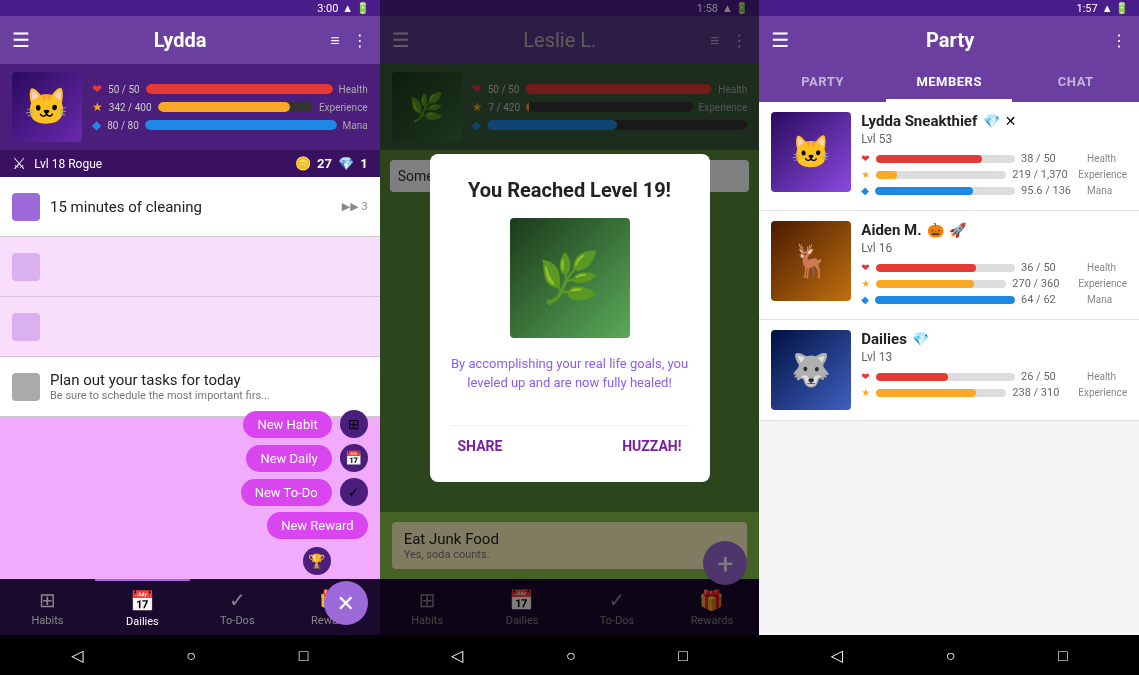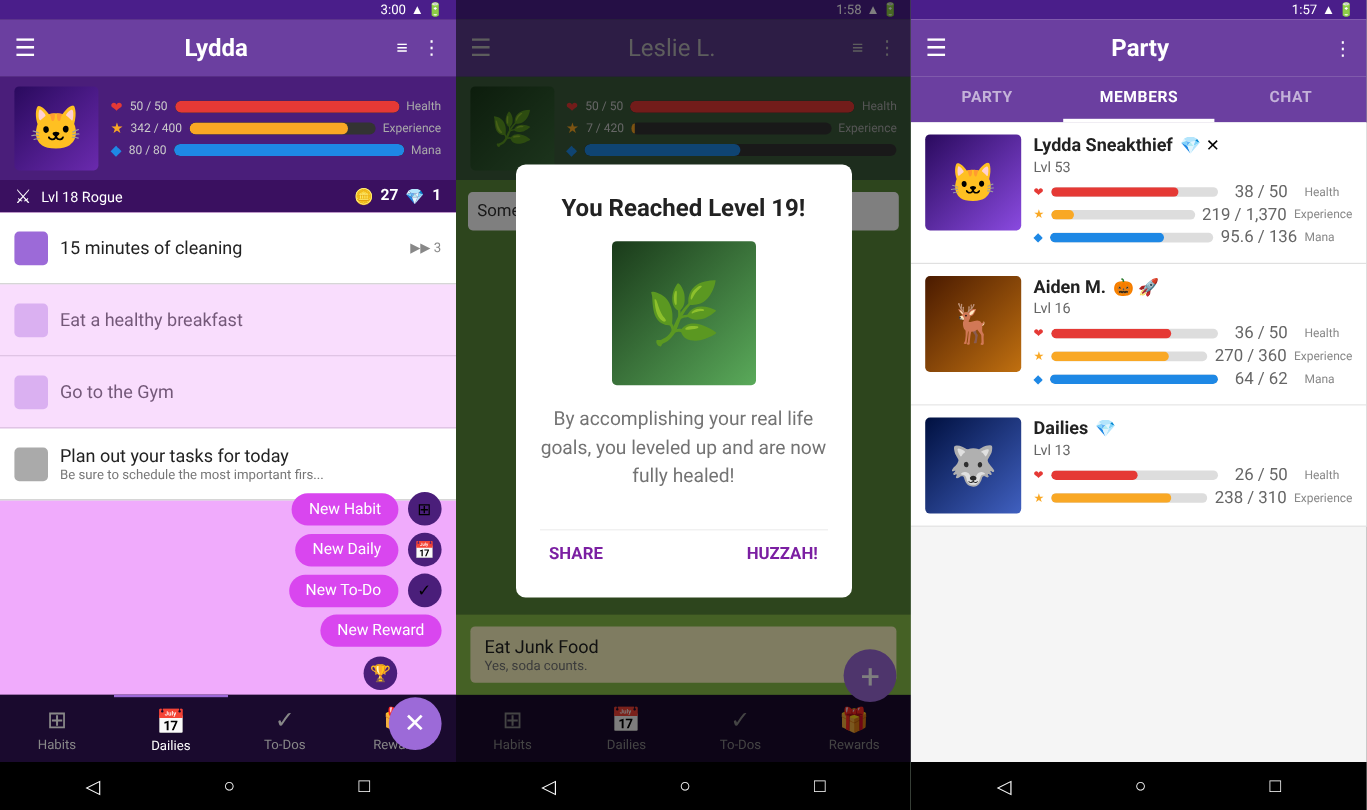--- a/index.html
+++ b/index.html
@@ -286,21 +286,21 @@
       width: 120px;
       height: 120px;
       margin: 0 auto 16px;
       background: linear-gradient(135deg, #1a3a1a, #5aaa5a);
       border-radius: 4px;
       display: flex;
       align-items: center;
       justify-content: center;
       font-size: 50px;
     }
-    .modal-text { font-size: 16px; color: #737373; line-height: 1.5; margin-bottom: 32px; }
+    .modal-text { font-size: 13px; color: #8b5cf6; line-height: 1.5; margin-bottom: 32px; }
     .modal-actions {
       display: flex;
       justify-content: space-between;
       padding-top: 8px;
       border-top: 1px solid #eee;
     }
     .modal-btn { font-size: 14px; font-weight: bold; color: #7b1fa2; cursor: pointer; padding: 4px 8px; }
     .junk-food-task { background: #fef9c3; border-radius: 4px; padding: 8px 12px; }
     .junk-food-title { font-size: 15px; color: #222; }
     .junk-food-sub { font-size: 11px; color: #777; }
@@ -401,21 +401,21 @@
       flex: 1;
       height: 8px;
       background: #ddd;
       border-radius: 4px;
       overflow: hidden;
     }
     .member-stat-fill { height: 100%; border-radius: 4px; }
     .m-health { background: #e53935; }
     .m-exp { background: #f9a825; }
     .m-mana { background: #1e88e5; }
-    .member-stat-text { font-size: 14px; color: #666; min-width: 60px; text-align: center; }
+    .member-stat-text { font-size: 11px; color: #666; min-width: 60px; text-align: left; }
     .member-stat-label { font-size: 10px; color: #888; min-width: 40px; }
   </style>
 </head>
 <body>
 
 <div class="panel panel-1">
 
   <div class="status-bar purple">
     <span>3:00</span>
     <span>▲ 🔋</span>
@@ -476,29 +476,23 @@
   <div class="task-list">
     <div class="task-item">
       <div class="task-checkbox"></div>
       <div class="task-content">
         <div class="task-title">15 minutes of cleaning</div>
       </div>
       <span class="task-streak">▶▶ 3</span>
     </div>
     <div class="task-item" style="opacity:0.6;">
       <div class="task-checkbox" style="background:#9c6ad8;opacity:0.5;"></div>
-      <div class="task-content">
-        <div class="task-title">Eat a healthy breakfast</div>
-      </div>
     </div>
     <div class="task-item" style="opacity:0.6;">
       <div class="task-checkbox" style="background:#9c6ad8;opacity:0.5;"></div>
-      <div class="task-content">
-        <div class="task-title">Go to the Gym</div>
-      </div>
     </div>
     <div class="task-item">
       <div class="task-checkbox" style="background:#aaa;"></div>
       <div class="task-content">
         <div class="task-title">Plan out your tasks for today</div>
         <div class="task-subtitle">Be sure to schedule the most important firs...</div>
       </div>
     </div>
   </div>
 

